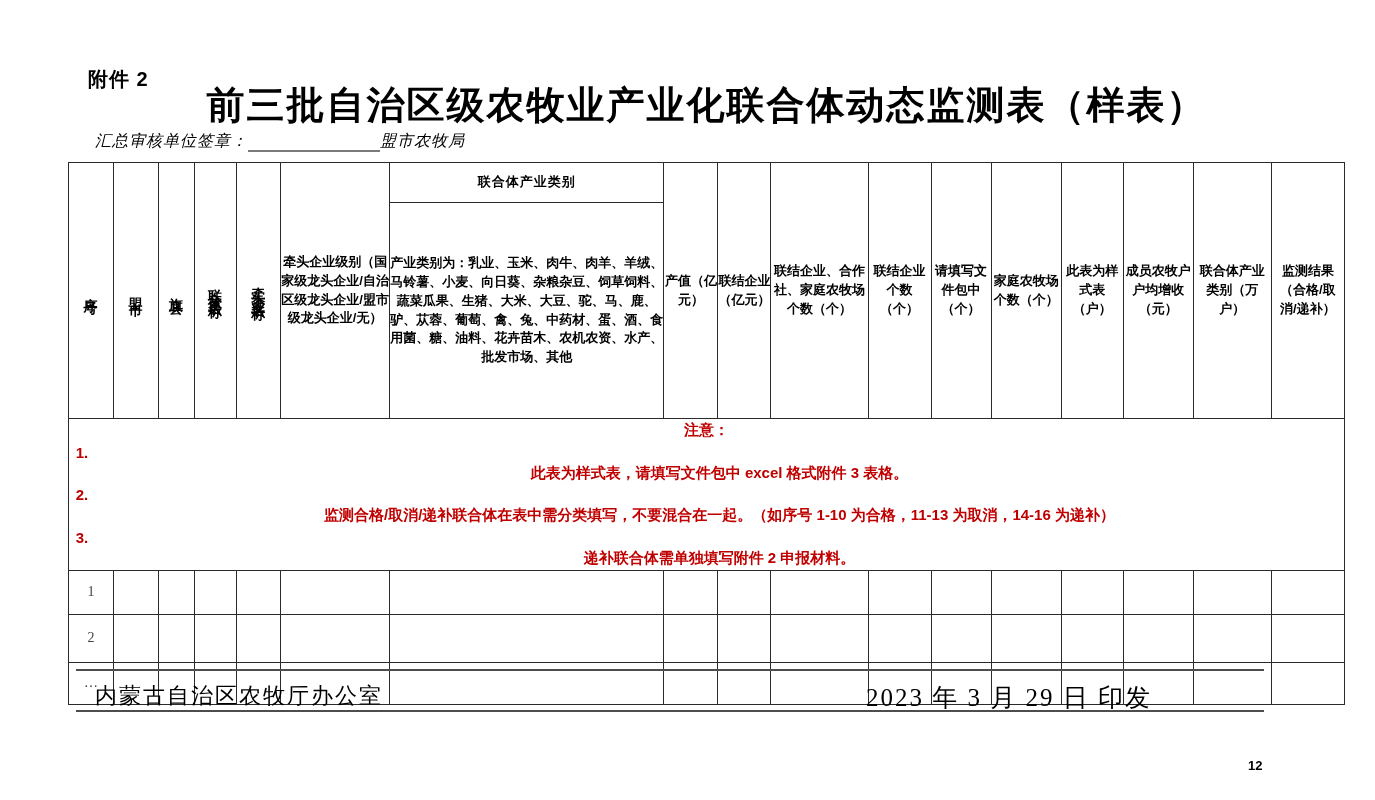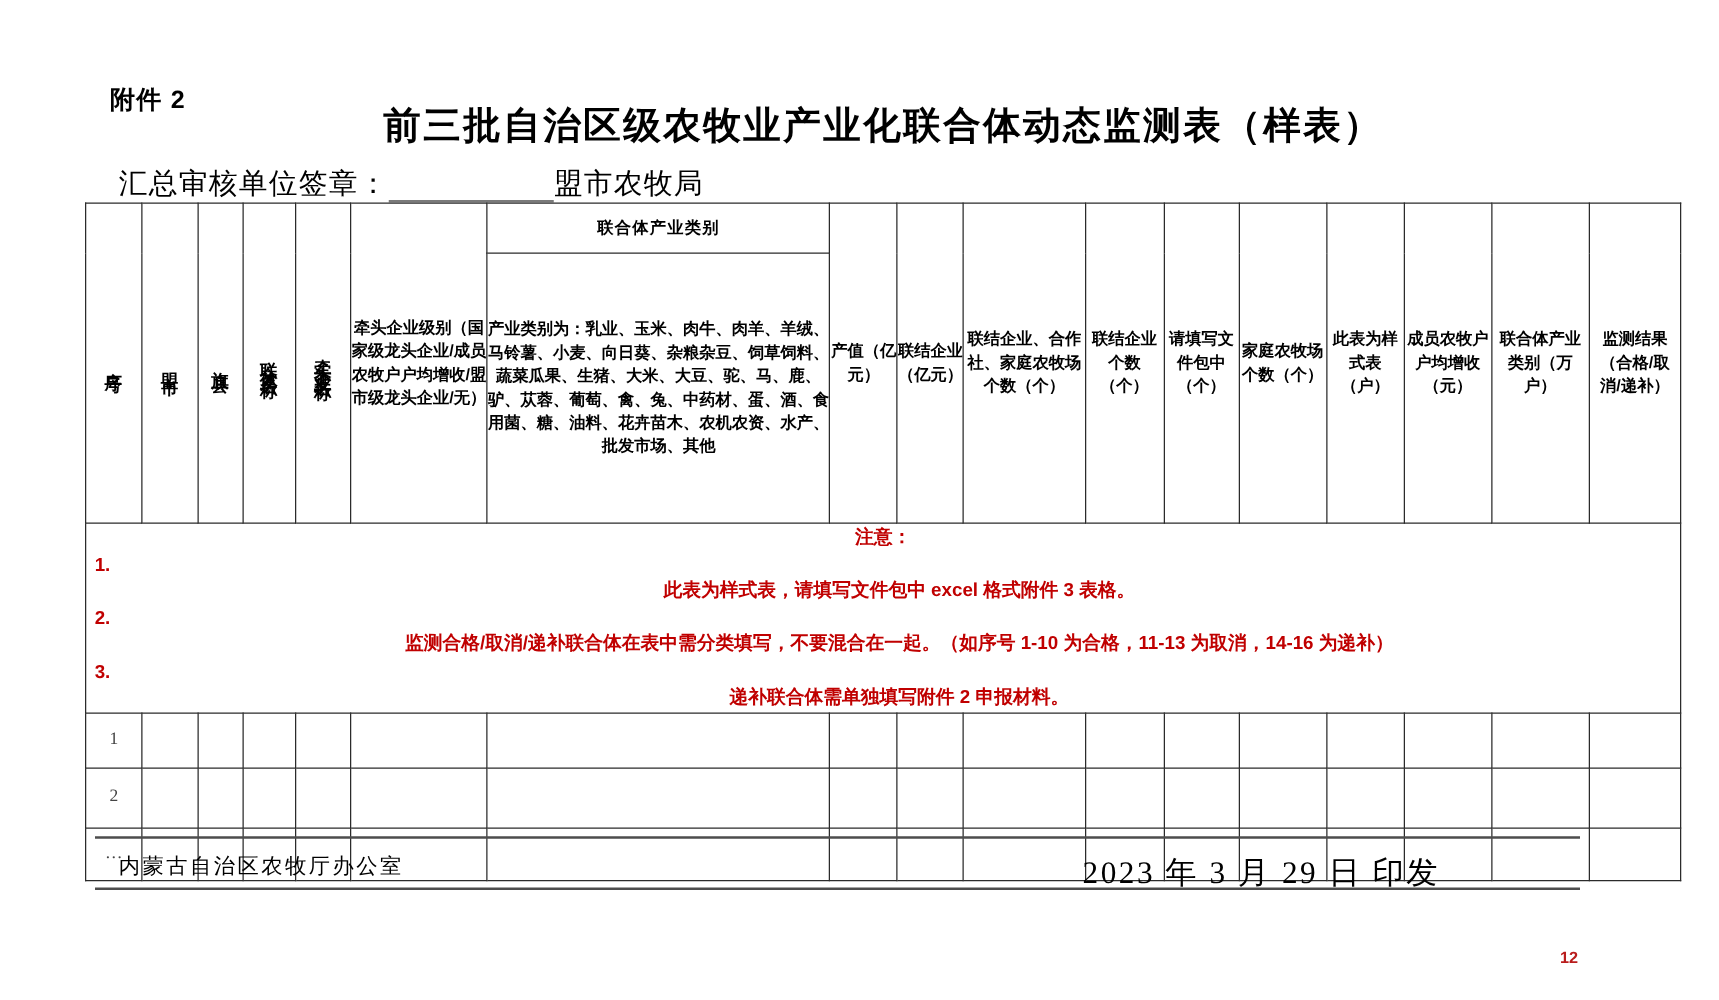--- a/index.html
+++ b/index.html
@@ -4,23 +4,23 @@
 <style>
   html,body{margin:0;padding:0;background:#fff;}
   body{
     position:relative;width:1375px;height:800px;overflow:hidden;
     font-family:"Liberation Sans",sans-serif;color:#000;
   }
   .abs{position:absolute;}
   .attachment{left:88px;top:34px;font-size:20px;font-weight:bold;letter-spacing:1px;margin-top:32px;}
   .doc-title{
     left:68px;top:80px;width:1277px;text-align:center;
-    font-size:30px;font-weight:bold;letter-spacing:2px;
-  }
-  .sign-line{left:95px;top:131px;font-size:23px;letter-spacing:1px;white-space:nowrap;}
+    font-size:38px;font-weight:bold;letter-spacing:2px;
+  }
+  .sign-line{left:95px;top:131px;font-size:16px;letter-spacing:1px;white-space:nowrap;font-style:italic;}
   .sign-blank{display:inline-block;width:132px;border-bottom:2px solid #7a7a7a;height:17px;vertical-align:bottom;}
 
   table.monitor{
     position:absolute;left:68px;top:162px;width:1277px;
     border-collapse:collapse;table-layout:fixed;
   }
   table.monitor th,table.monitor td{
     border:1px solid #2b2b2b;padding:0;overflow:hidden;
     font-weight:bold;font-size:13px;text-align:center;vertical-align:middle;
     line-height:1.45;
@@ -49,27 +49,27 @@
   tr.data-row td{font-family:"Liberation Serif",serif;font-weight:normal;font-size:14px;color:#444;}
   tr.data-row-1{height:44px;}
   tr.data-row-2{height:48px;}
   tr.data-row-3{height:42px;}
 
   .footer-rule{left:76px;width:1188px;height:2px;background:#4d4d4d;}
   .rule-top{top:669px;}
   .rule-bottom{top:710px;}
   .footer-office{
     left:95px;top:681px;font-family:Liberation Mono, monospace;
-    font-size:17px;letter-spacing:2px;
+    font-size:22px;letter-spacing:2px;
   }
   .footer-date{
     left:866px;top:681px;font-family:"Liberation Serif",serif;
     font-size:25px;letter-spacing:2px;
   }
-  .page-num{left:1248px;top:758px;font-size:13px;font-weight:bold;color:#b91c1c;}
+  .page-num{left:1248px;top:758px;font-size:13px;font-weight:bold;color:#000000;}
 </style>
 </head>
 <body>
 
 <div class="abs attachment">附件 2</div>
 
 <div class="abs doc-title">前三批自治区级农牧业产业化联合体动态监测表（样表）</div>
 
 <div class="abs sign-line"><span>汇总审核单位签章：</span><span class="sign-blank"></span><span>盟市农牧局</span></div>
 
@@ -93,21 +93,21 @@
     <col style="width:78px">
       <col style="width:73px">
   </colgroup>
   <tbody>
     <tr class="hdr-top">
       <th rowspan="2"><span class="v-text">序号</span></th>
       <th rowspan="2"><span class="v-text">盟市</span></th>
       <th rowspan="2"><span class="v-text">旗县</span></th>
       <th rowspan="2"><span class="v-text">联合体名称</span></th>
       <th rowspan="2"><span class="v-text">牵头企业名称</span></th>
-      <th rowspan="2" class="level-cell">牵头企业级别（国家级龙头企业/成员农牧户户均增收/盟市级龙头企业/无）</th>
+      <th rowspan="2" class="level-cell">牵头企业级别（国家级龙头企业/自治区级龙头企业/盟市级龙头企业/无）</th>
       <th class="group-hd">联合体产业类别</th>
       <th rowspan="2" class="wrap-cell">产值（亿元）</th>
       <th rowspan="2" class="wrap-cell">联结企业（亿元）</th>
       <th rowspan="2" class="wrap-cell">联结企业、合作社、家庭农牧场个数（个）</th>
       <th rowspan="2" class="wrap-cell">联结企业个数（个）</th>
       <th rowspan="2" class="wrap-cell">请填写文件包中（个）</th>
       <th rowspan="2" class="wrap-cell">家庭农牧场个数（个）</th>
       <th rowspan="2" class="wrap-cell">此表为样式表（户）</th>
       <th rowspan="2" class="wrap-cell">成员农牧户户均增收（元）</th>
       <th rowspan="2" class="wrap-cell">联合体产业类别（万户）</th>

